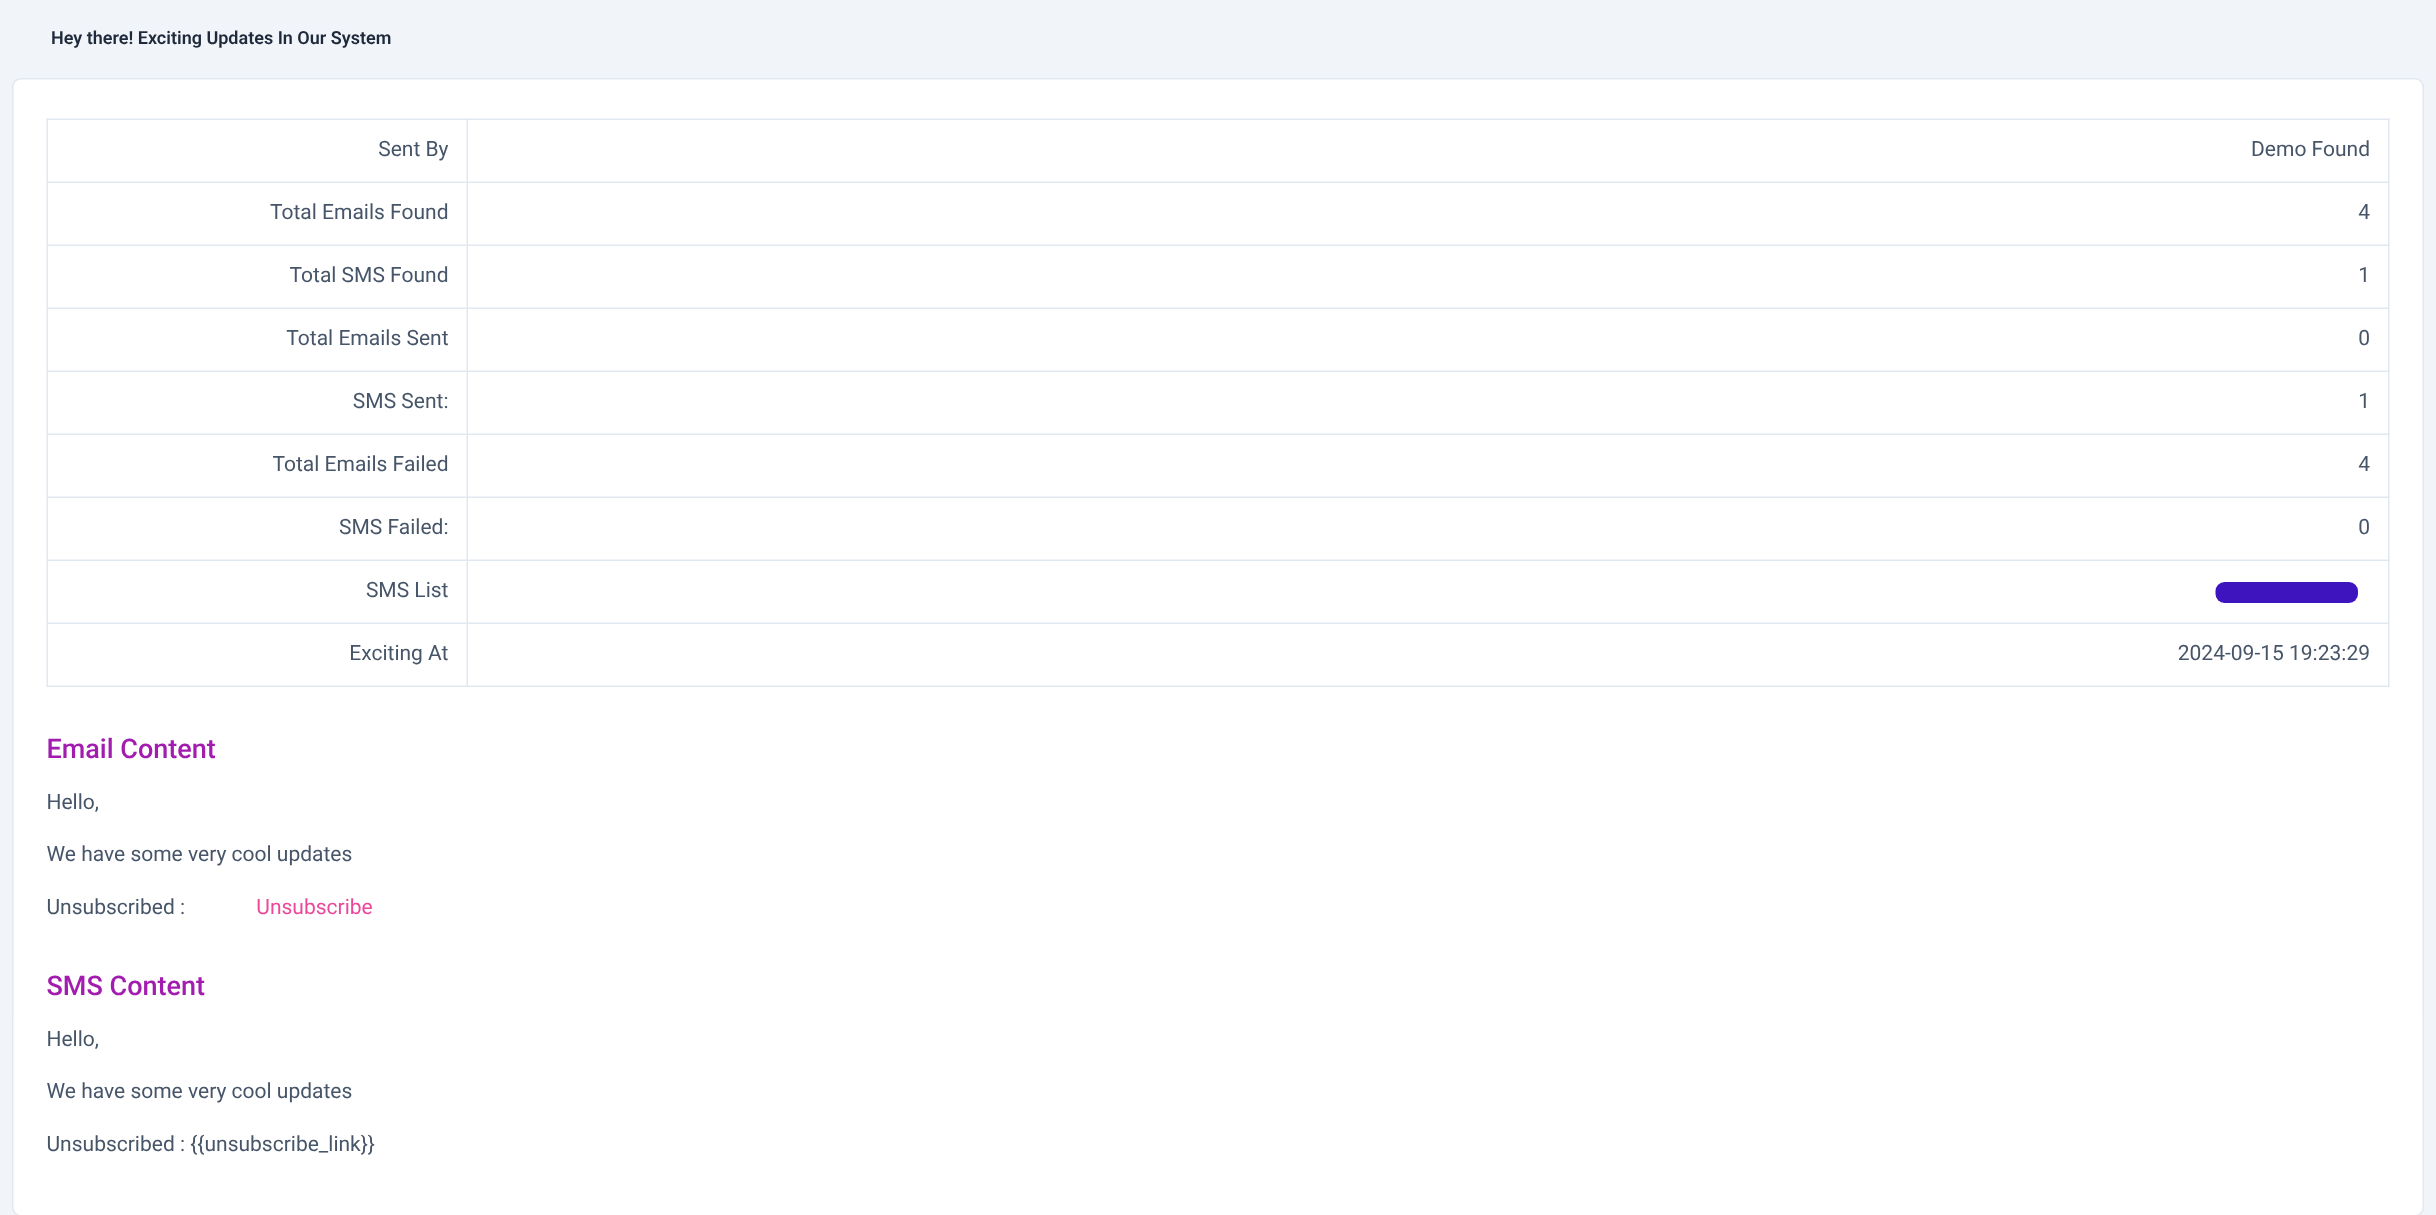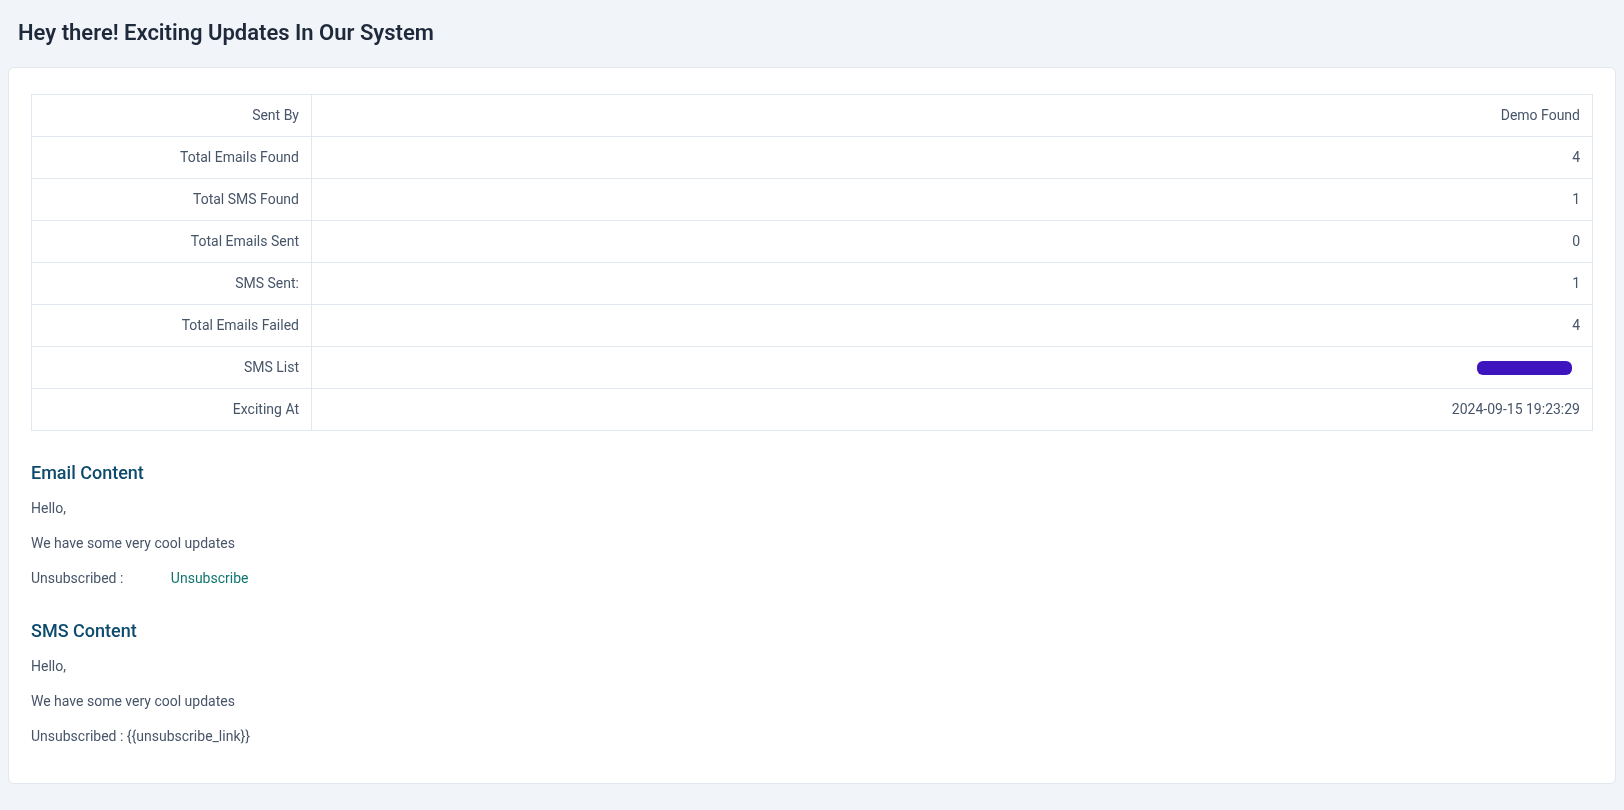--- a/index.html
+++ b/index.html
@@ -8,24 +8,24 @@
       padding: 0;
     }
     body {
       font-family: -apple-system, BlinkMacSystemFont, "Segoe UI", Roboto, "Helvetica Neue", Arial, sans-serif;
       background: #f1f4f8;
       color: #475569;
       font-size: 14px;
       line-height: 1.5;
     }
     .page-title {
-      font-size: 22px;
+      font-size: 12px;
       font-weight: 600;
       color: #1e293b;
-      padding: 16px 18px 18px;
+      padding: 16px 34px 18px;
     }
     .card {
       background: #fff;
       margin: 0 8px 8px 8px;
       border: 1px solid #e2e8f0;
       border-radius: 6px;
       padding: 26px 22px 22px;
     }
     table.details {
       width: 100%;
@@ -54,33 +54,33 @@
       height: 14px;
     }
     .redacted-row {
       line-height: 0;
       padding-top: 2px;
       padding-bottom: 2px;
     }
     .section-title {
       font-size: 18px;
       font-weight: 500;
-      color: #0c4a6e;
+      color: #a21caf;
       margin-top: 28px;
       margin-bottom: 12px;
     }
     .content-block p {
       margin-bottom: 14px;
       color: #475569;
     }
     .content-block .inline {
       display: inline;
     }
     a.link {
-      color: #0f766e;
+      color: #ec4899;
       text-decoration: none;
       padding-left: 44px;
     }
   </style>
 </head>
 <body>
 
 <h1 class="page-title">Hey there! Exciting Updates In Our System</h1>
 
 <div class="card">
@@ -104,20 +104,24 @@
         </tr>
         <tr>
           <td class="label-cell">SMS Sent:</td>
           <td>1</td>
         </tr>
         <tr>
           <td class="label-cell">Total Emails Failed</td>
           <td>4</td>
         </tr>
         <tr>
+          <td class="label-cell">SMS Failed:</td>
+          <td>0</td>
+        </tr>
+        <tr>
           <td class="label-cell">SMS List</td>
           <td class="redacted-row"><span class="redact wave" style="width: 95px;"></span></td>
         </tr>
         <tr>
           <td class="label-cell">Exciting At</td>
           <td>2024-09-15 19:23:29</td>
         </tr>
       </tbody>
   </table>
 

